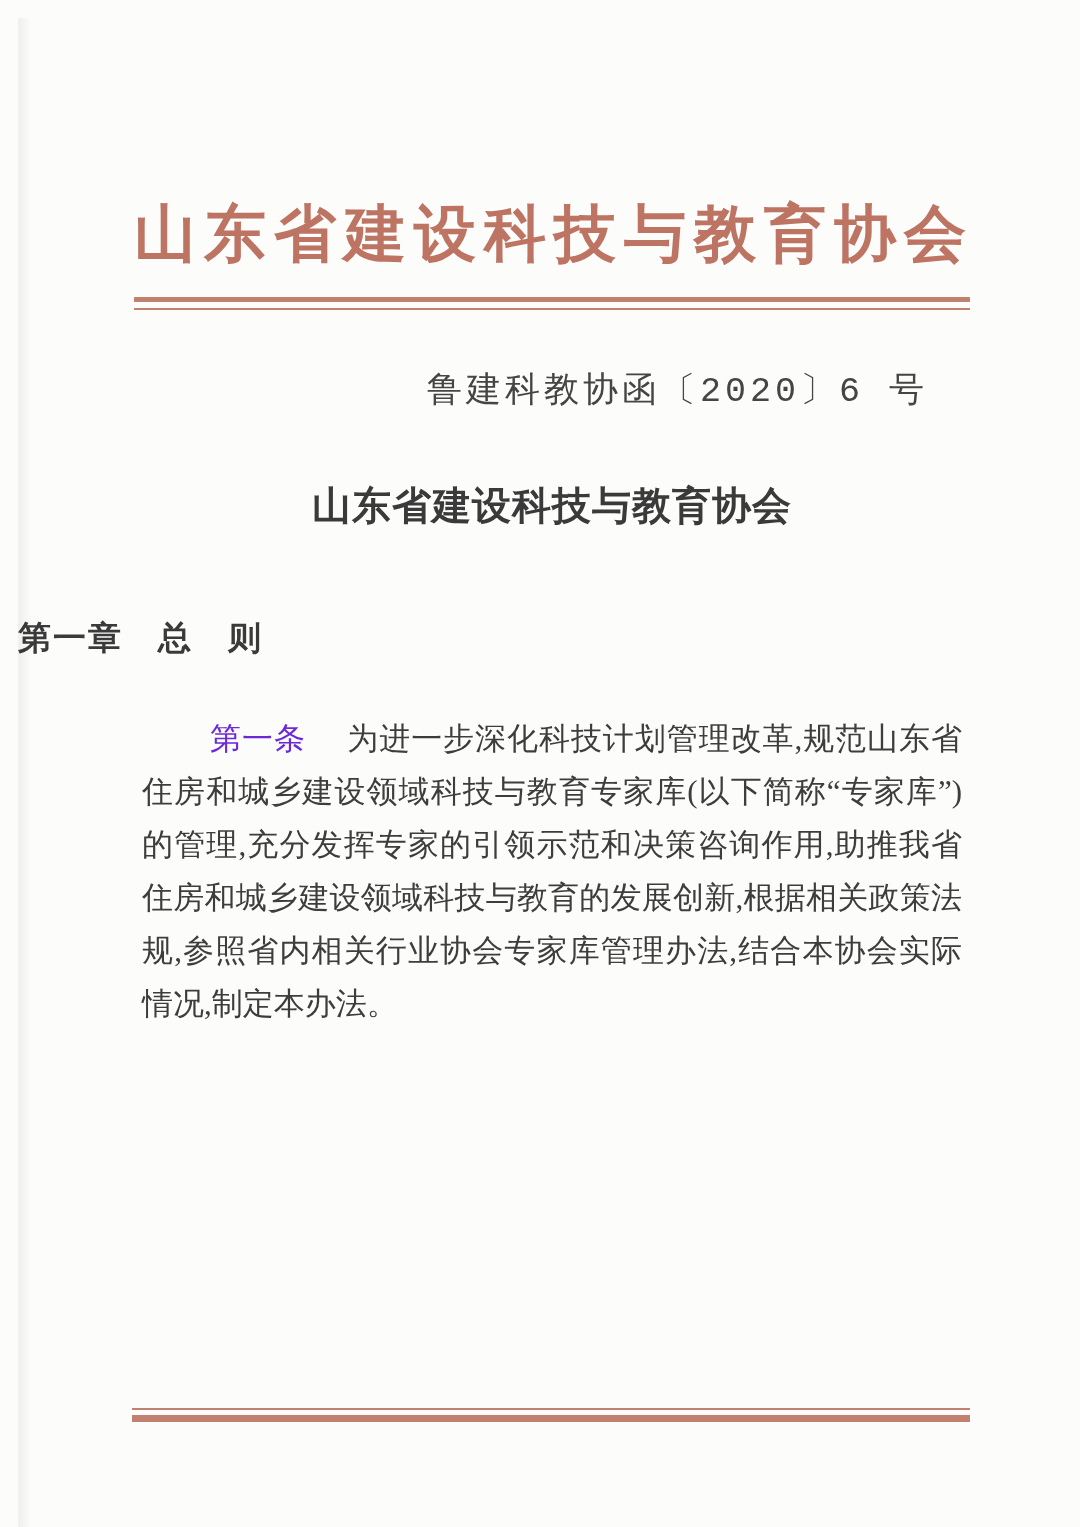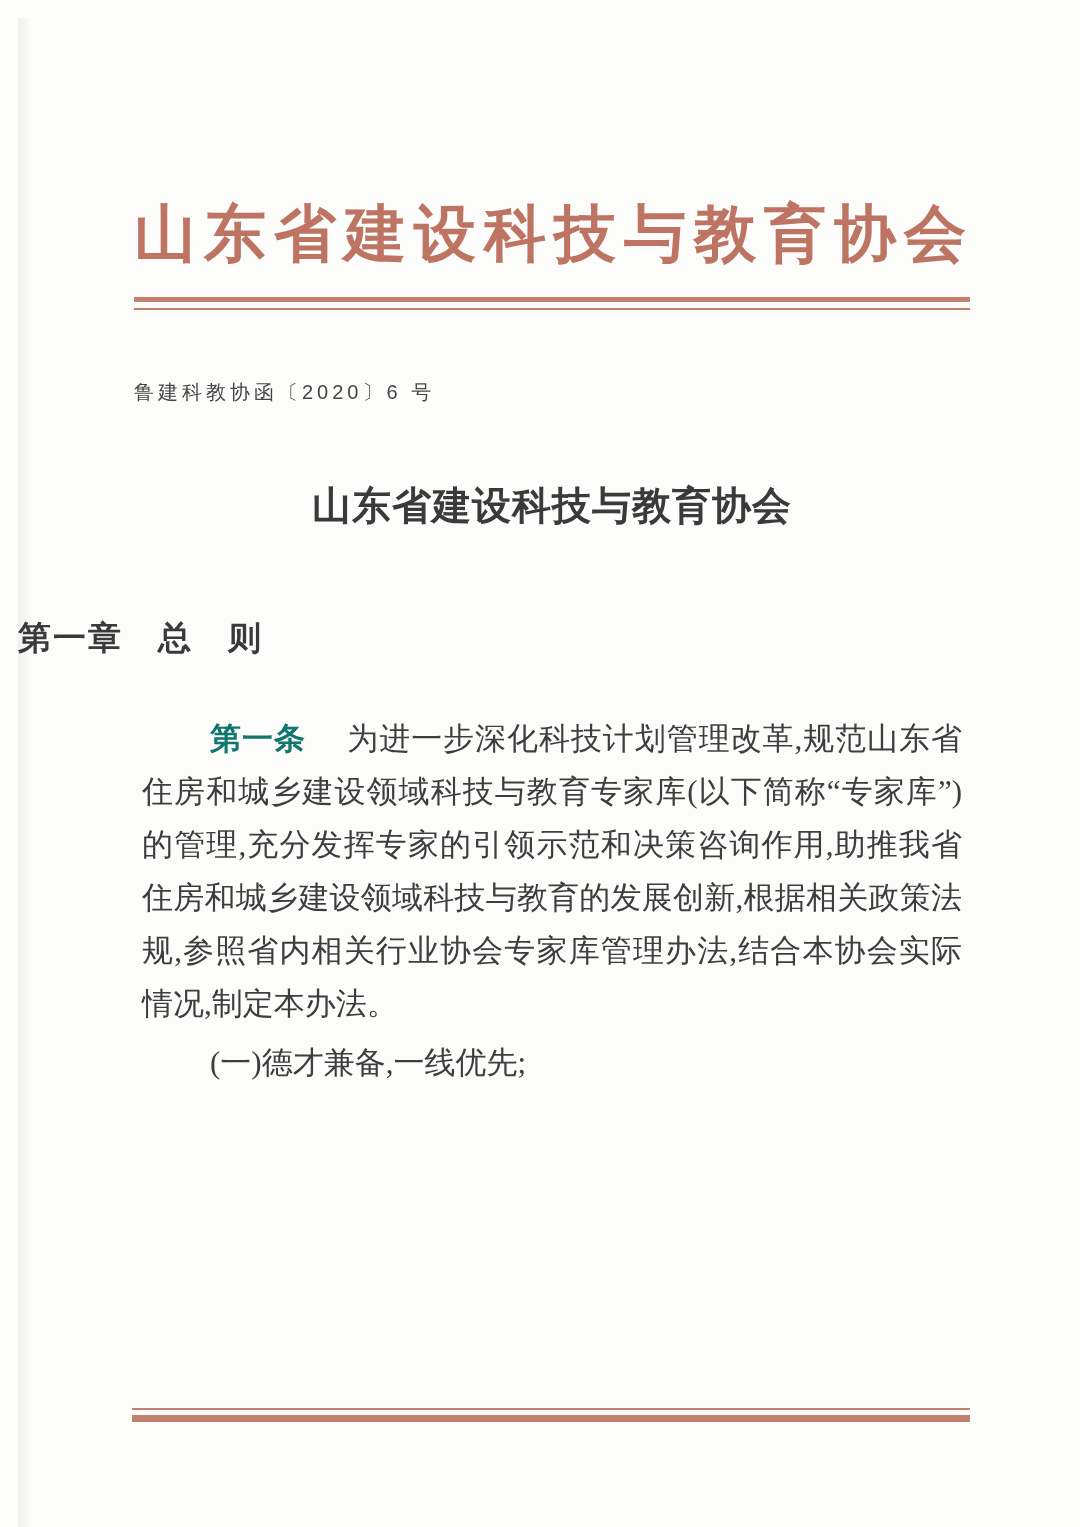--- a/index.html
+++ b/index.html
@@ -39,27 +39,27 @@
     letter-spacing: 8px;
     color: var(--accent-red);
     font-family: "Liberation Serif", "DejaVu Serif", serif;
     white-space: nowrap;
   }
   .rule { margin-left: 122px; margin-right: 122px; background: var(--rule-red); }
   .rule-top-thick { margin-top: 30px; height: 5px; }
   .rule-top-thin  { margin-top: 6px;  height: 2px; }
   .doc-number {
     margin: 66px 122px 0;
-    text-align: left;
+    text-align: right;
     padding-right: 42px;
-    font-size: 20px;
+    font-size: 35px;
     line-height: 32px;
     letter-spacing: 4px;
     color: var(--text-dark);
-    font-family: Liberation Sans, sans-serif;
+    font-family: Liberation Mono, monospace;
   }
   .doc-title {
     margin: 66px 122px 0;
     text-align: center;
     font-family: "Liberation Sans", "DejaVu Sans", sans-serif;
     font-weight: bold;
     color: #3a3a3a;
     font-size: 39px;
     line-height: 64px;
     letter-spacing: 1px;
@@ -77,22 +77,22 @@
   .body-text {
     margin: 54px 124px 0;
     font-size: 31px;
     line-height: 53px;
     text-align: justify;
     color: var(--text-body);
   }
   .body-text p { text-indent: 2em; }
   .article-label {
     font-family: "Liberation Sans", "DejaVu Sans", sans-serif;
-    font-weight: bold;
-    color: #0f766e;
+    font-weight: normal;
+    color: #6d28d9;
     padding-right: 0.95em;
   }
   .rule-bottom-thin  { position: absolute; left: 120px; right: 122px; top: 1396px; height: 2px; margin: 0; }
   .rule-bottom-thick { position: absolute; left: 120px; right: 122px; top: 1403px; height: 7px; margin: 0; }
 </style>
 </head>
 <body>
 
 <div class="page">
   <div class="scan-edge"></div>
@@ -108,18 +108,17 @@
     <div>山东省建设科技与教育协会</div>
   </div>
 
   <div class="chapter-heading">第一章　总　则</div>
 
   <div class="body-text">
     <p><b class="article-label">第一条</b><span>为进一步深化科技计划管理改革,规范山东省住房和城乡建设领域科技与教育专家库(以下简称“专家库”)的管理,充分发挥专家的引领示范和决策咨询作用,助推我省住房和城乡建设领域科技与教育的发展创新,根据相关政策法规,参照省内相关行业协会专家库管理办法,结合本协会实际情况,制定本办法。</span></p>
 
 
 
-    <p><span>(一)德才兼备,一线优先;</span></p>
   </div>
 
   <div class="rule rule-bottom-thin"></div>
   <div class="rule rule-bottom-thick"></div>
 </div>
 
 </body></html>

